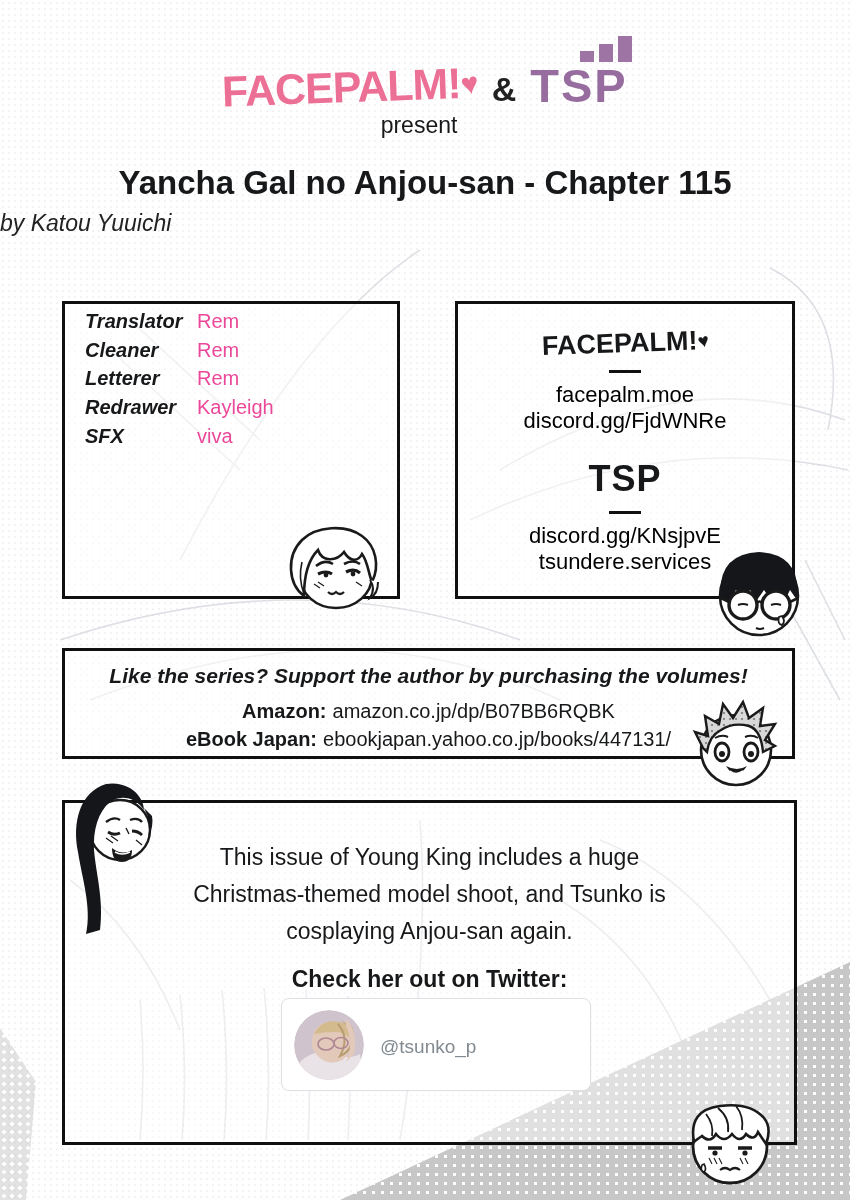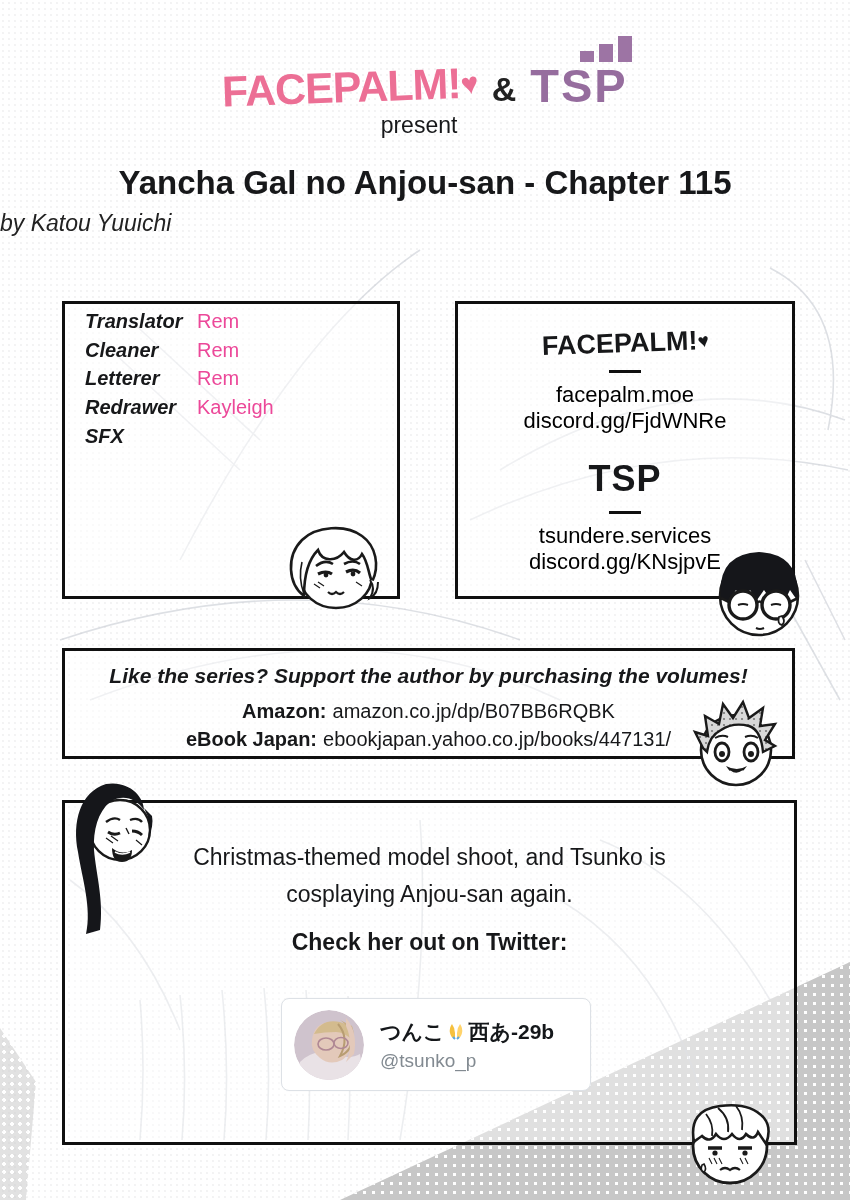--- a/index.html
+++ b/index.html
@@ -144,75 +144,68 @@
     <div class="credit-row">
       <span class="credit-role">Letterer</span>
       <span class="credit-name">Rem</span>
     </div>
     <div class="credit-row">
       <span class="credit-role">Redrawer</span>
       <span class="credit-name">Kayleigh</span>
     </div>
     <div class="credit-row">
       <span class="credit-role">SFX</span>
+      <span class="credit-name">viva</span>
     </div>
   </div>
 
   <div class="box box-groups">
     <div class="fp-logo-sm">
       <span>FACEPALM!</span><span class="fp-heart-sm">♥</span>
     </div>
     <div class="divider"></div>
     <div class="group-link">facepalm.moe</div>
     <div class="group-link">discord.gg/FjdWNRe</div>
     <div class="tsp-box-name">TSP</div>
     <div class="divider"></div>
+    <div class="group-link">discord.gg/KNsjpvE</div>
     <div class="group-link">tsundere.services</div>
-    <div class="group-link">discord.gg/KNsjpvE</div>
   </div>
 
   <div class="box box-support">
     <div class="support-heading">Like the series? Support the author by purchasing the volumes!</div>
     <div class="support-line">
       <span class="support-label">Amazon:</span><span>amazon.co.jp/dp/B07BB6RQBK</span>
     </div>
     <div class="support-line">
       <span class="support-label">eBook Japan:</span><span>ebookjapan.yahoo.co.jp/books/447131/</span>
     </div>
   </div>
 
   <div class="box box-announce">
+    <div class="announce-line">This issue of Young King includes a huge</div>
     <div class="announce-line">Christmas-themed model shoot, and Tsunko is</div>
     <div class="announce-line">cosplaying Anjou-san again.</div>
     <div class="twitter-prompt">Check her out on Twitter:</div>
 
     <div class="tw-card">
       <div class="tw-avatar">
         <svg width="70" height="70" viewBox="0 0 70 70">
           <circle cx="35" cy="35" r="35" fill="#cfc3cd"></circle>
           <path d="M 6 52 Q 20 38 38 44 Q 56 50 66 44 L 70 70 L 0 70 Z" fill="#e9e2e6"></path>
           <path d="M 18 30 Q 20 12 38 12 Q 54 12 56 28 Q 58 44 48 50 Q 36 56 26 48 Q 16 40 18 30" fill="#e3c9ba"></path>
           <path d="M 20 24 Q 28 8 46 12 Q 60 16 58 30 Q 50 22 42 22 Q 30 22 20 24" fill="#d3bb8e"></path>
           <path d="M 46 10 Q 58 18 56 36 Q 62 26 58 16 Z" fill="#c9ae82"></path>
           <path d="M 44 14 Q 56 28 46 46 Q 60 40 58 24" fill="none" stroke="#b89d72" stroke-width="2"></path>
           <ellipse cx="32" cy="34" rx="8" ry="6" fill="none" stroke="#b08894" stroke-width="1.6"></ellipse>
           <ellipse cx="47" cy="33" rx="7" ry="5.5" fill="none" stroke="#b08894" stroke-width="1.6"></ellipse>
           <path d="M 52 8 Q 64 22 60 44 L 52 52 Q 60 34 52 16 Z" fill="#e3c9ba"></path>
         </svg>
       </div>
       <div class="tw-meta">
-        <div class="tw-name">
-          <span>つんこ</span>
-          <svg width="20" height="20" viewBox="0 0 20 20" style="flex:0 0 20px;">
-            <path d="M 6 2 Q 9 6 9 11 L 9 17 Q 5 16 4 11 Q 3 6 6 2 Z" fill="#f5c03e"></path>
-            <path d="M 14 2 Q 11 6 11 11 L 11 17 Q 15 16 16 11 Q 17 6 14 2 Z" fill="#ffd36b"></path>
-            <path d="M 7 15 L 9 17 M 13 15 L 11 17" stroke="#5aa7e0" stroke-width="2"></path>
-          </svg>
-          <span>西あ-29b</span>
-        </div>
         <div class="tw-handle">@tsunko_p</div>
       </div>
     </div>
   </div>
 
   <svg class="char" style="left:274px; top:522px;" width="120" height="98" viewBox="0 0 120 98">
     <ellipse cx="62" cy="54" rx="36" ry="32" fill="#fff" stroke="#1a1a1a" stroke-width="2.6"></ellipse>
     <path d="M 30 74 C 14 62, 12 34, 28 18 C 42 4, 72 2, 88 14 C 102 24, 106 44, 98 60 C 94 50, 94 40, 88 32 C 84 40, 76 40, 70 30 C 62 40, 48 40, 44 28 C 36 36, 30 48, 30 74 Z" fill="#fff" stroke="#1a1a1a" stroke-width="2.6"></path>
     <path d="M 30 72 Q 24 56 28 40" fill="none" stroke="#1a1a1a" stroke-width="1.6"></path>
     <path d="M 96 58 Q 102 66 96 76 Q 104 72 104 60" fill="#fff" stroke="#1a1a1a" stroke-width="2"></path>

